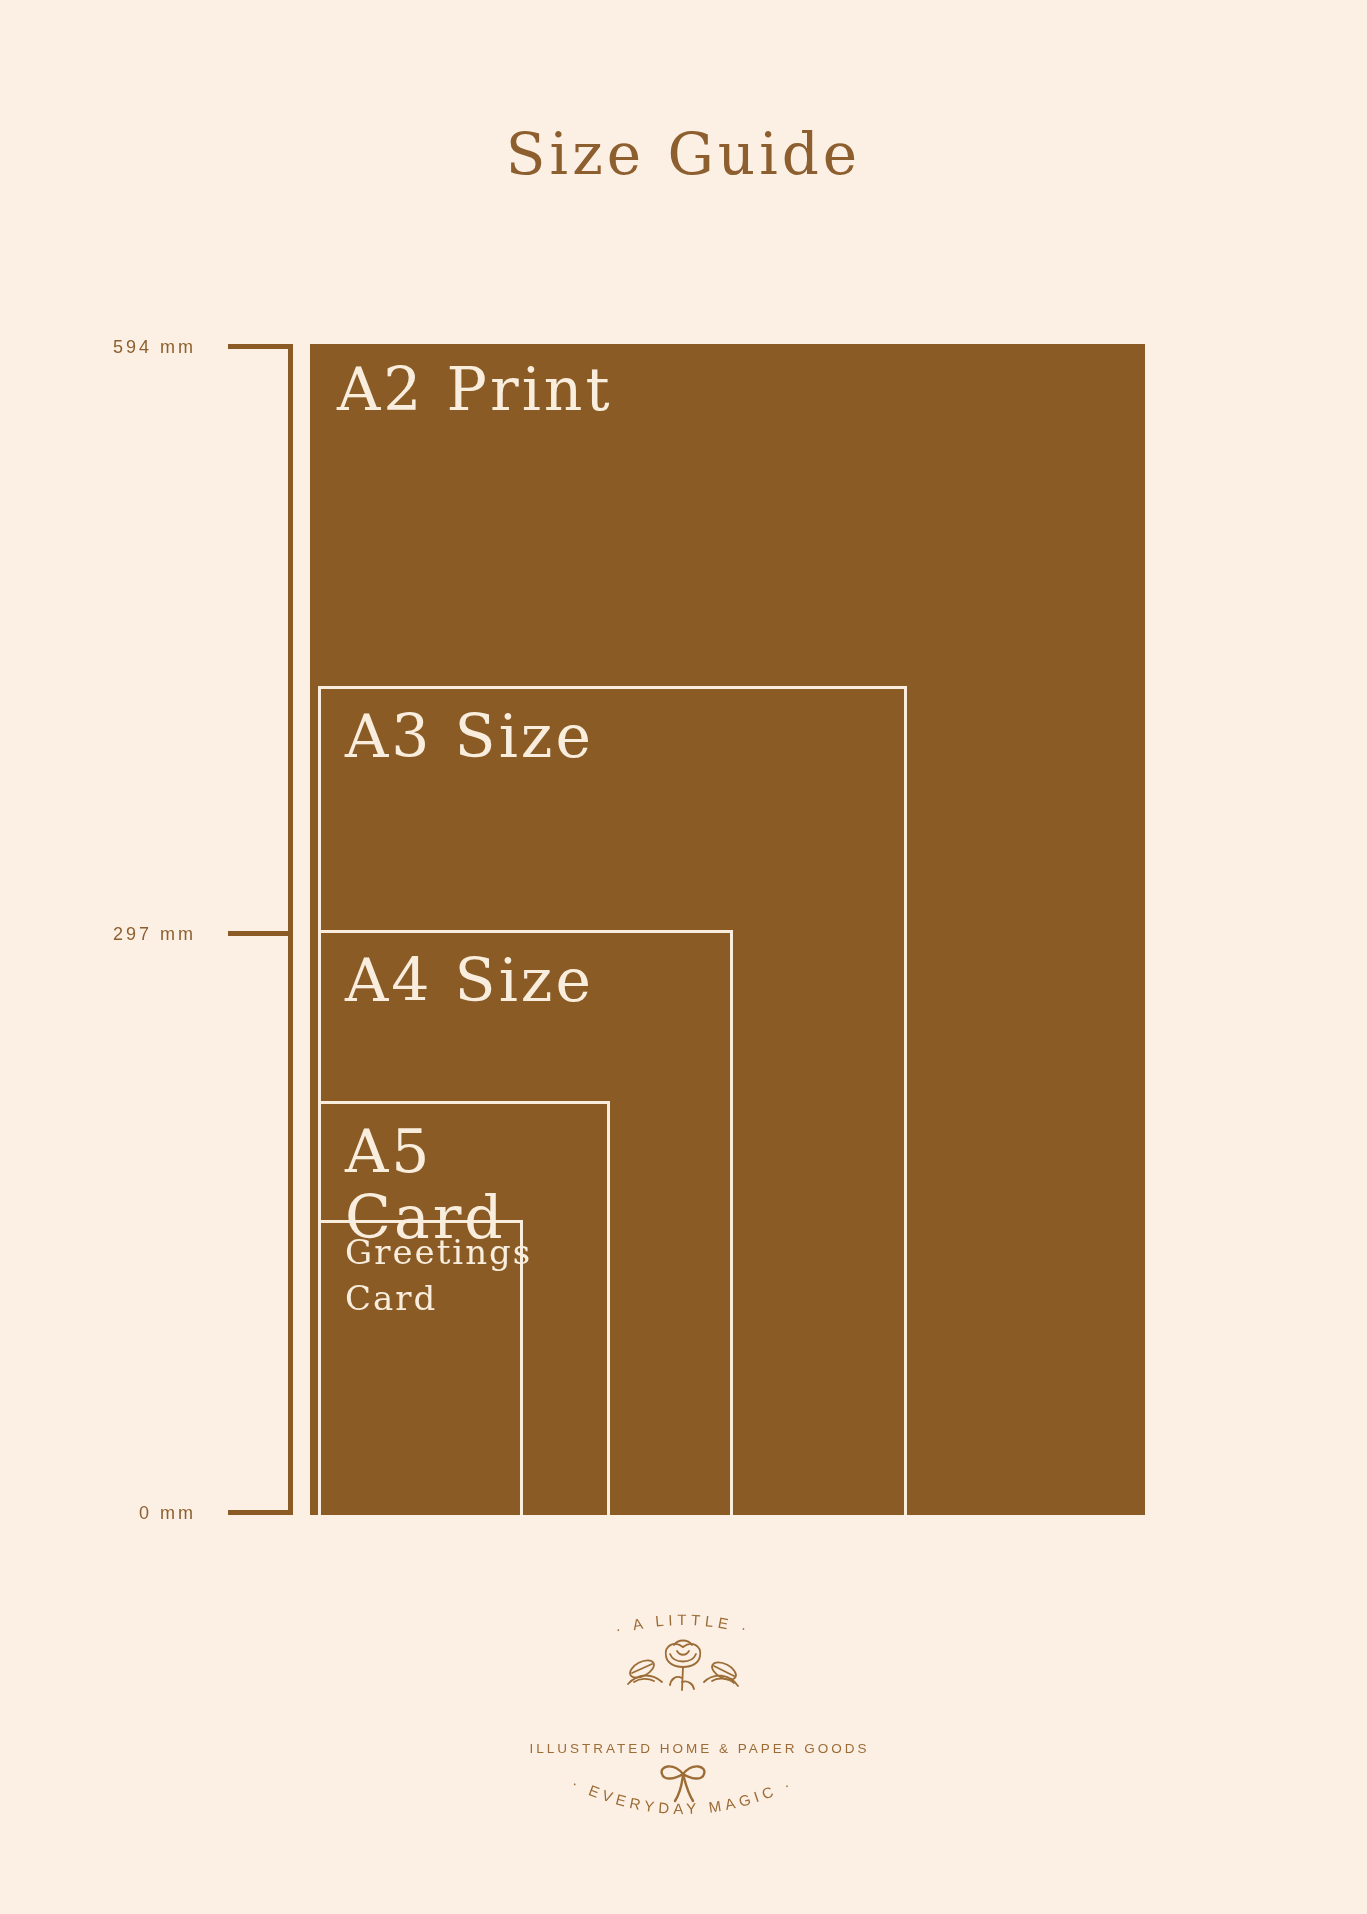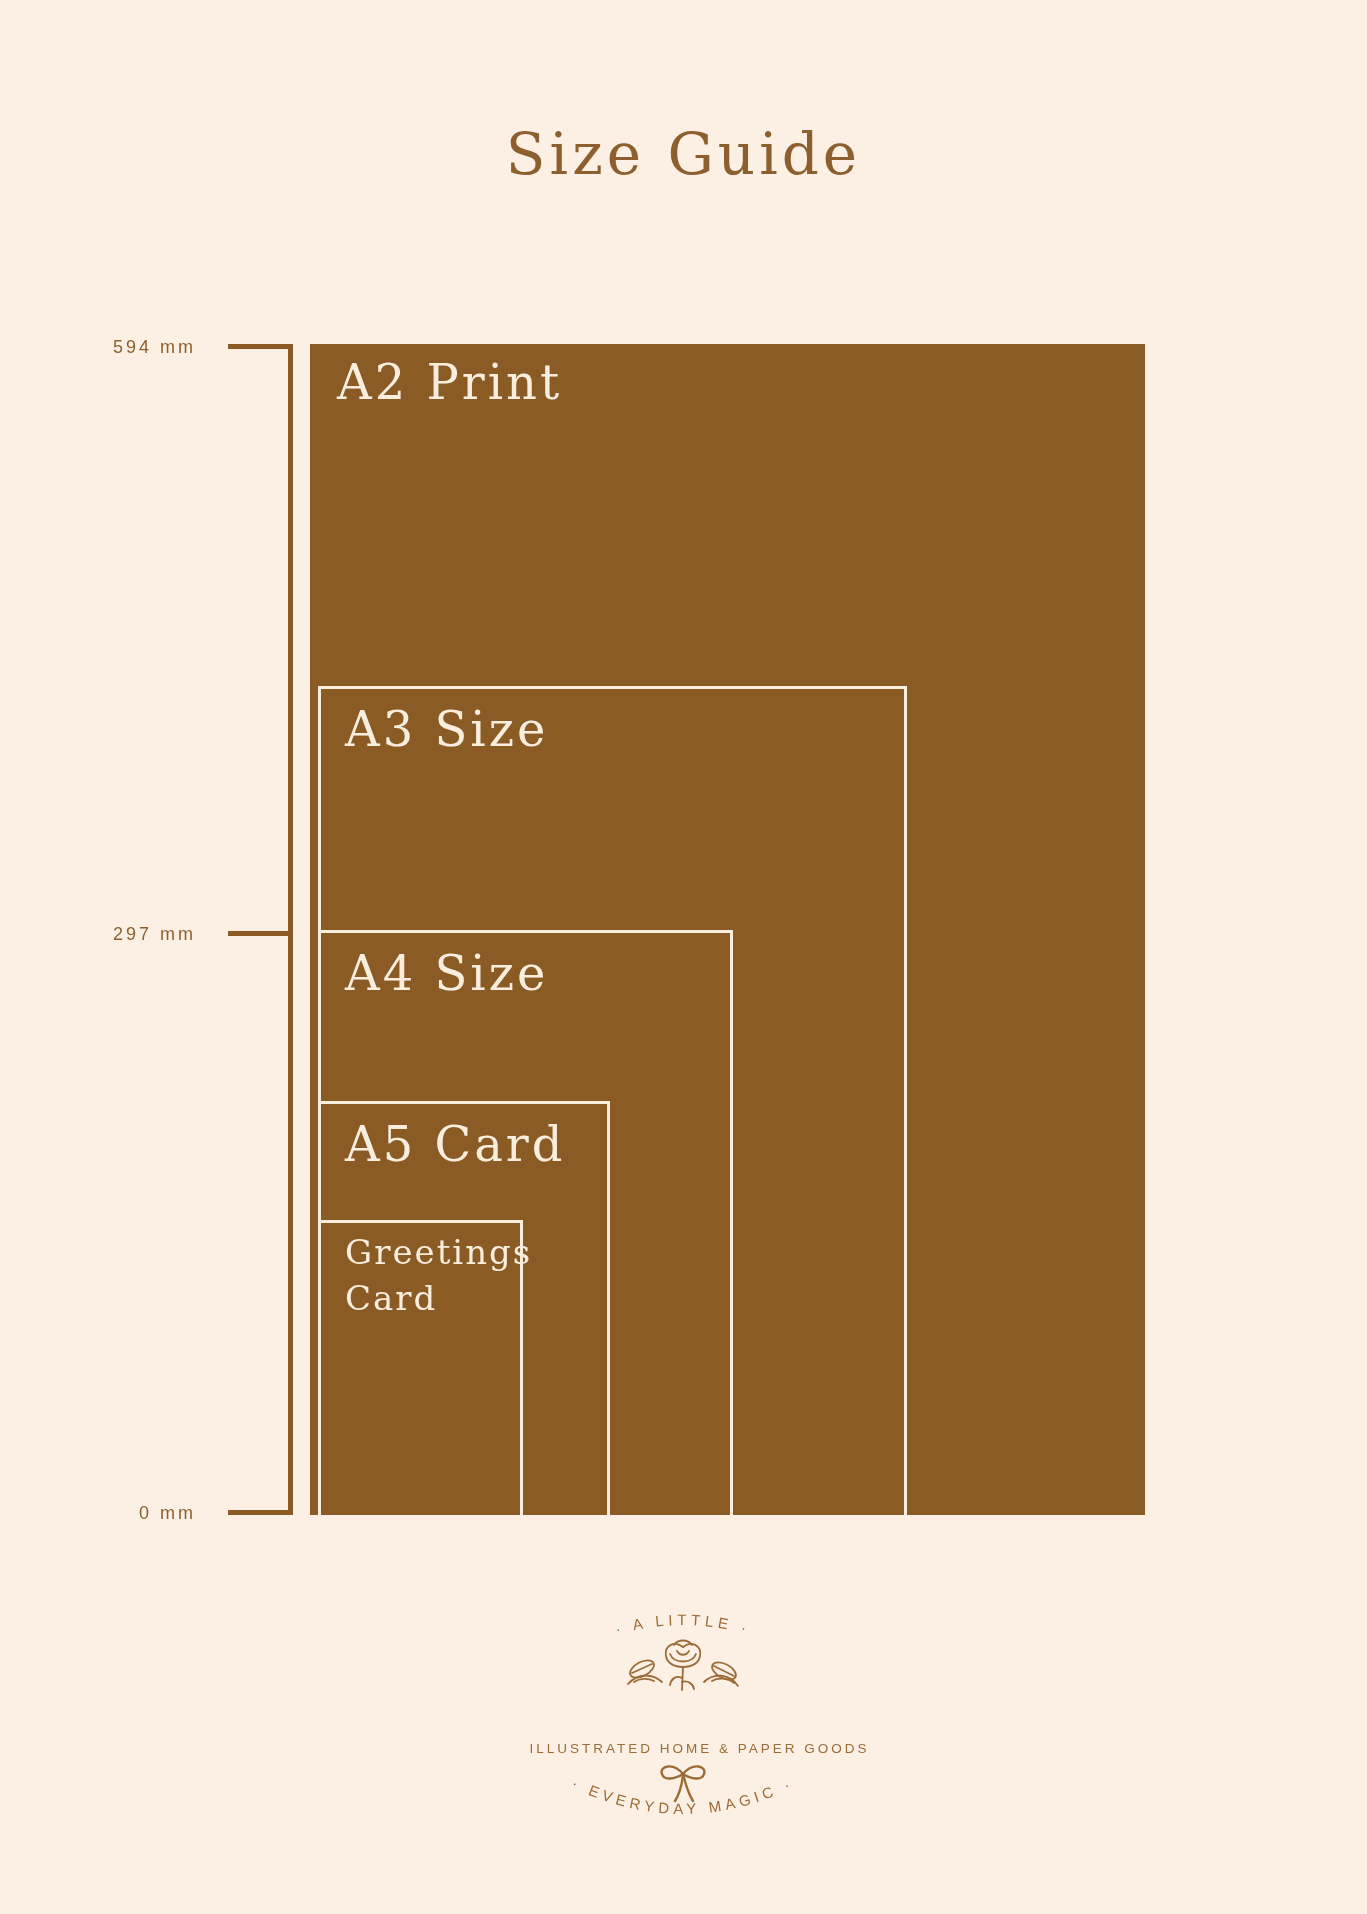--- a/index.html
+++ b/index.html
@@ -46,21 +46,21 @@
   .axis-label-bottom{top:1498px;}
   
   .rect-a2{
     position:absolute;left:310px;top:344px;
     width:835px;height:1171px;
     background:#8B5B25;
   }
   .size-label{
     font-family:"DejaVu Serif", serif;
     color:#F9EEDE;
-    font-size:48px;line-height:1.1;
+    font-size:60px;line-height:1.1;
     letter-spacing:3px;
     padding:14px 0 0 24px;
   }
   .rect-a2 > .size-label{padding:12px 0 0 27px;}
   .inner-rect{
     position:absolute;
     box-sizing:border-box;
     border:3px solid #F9EEDE;
     border-bottom:none;
     left:8px;bottom:0;

